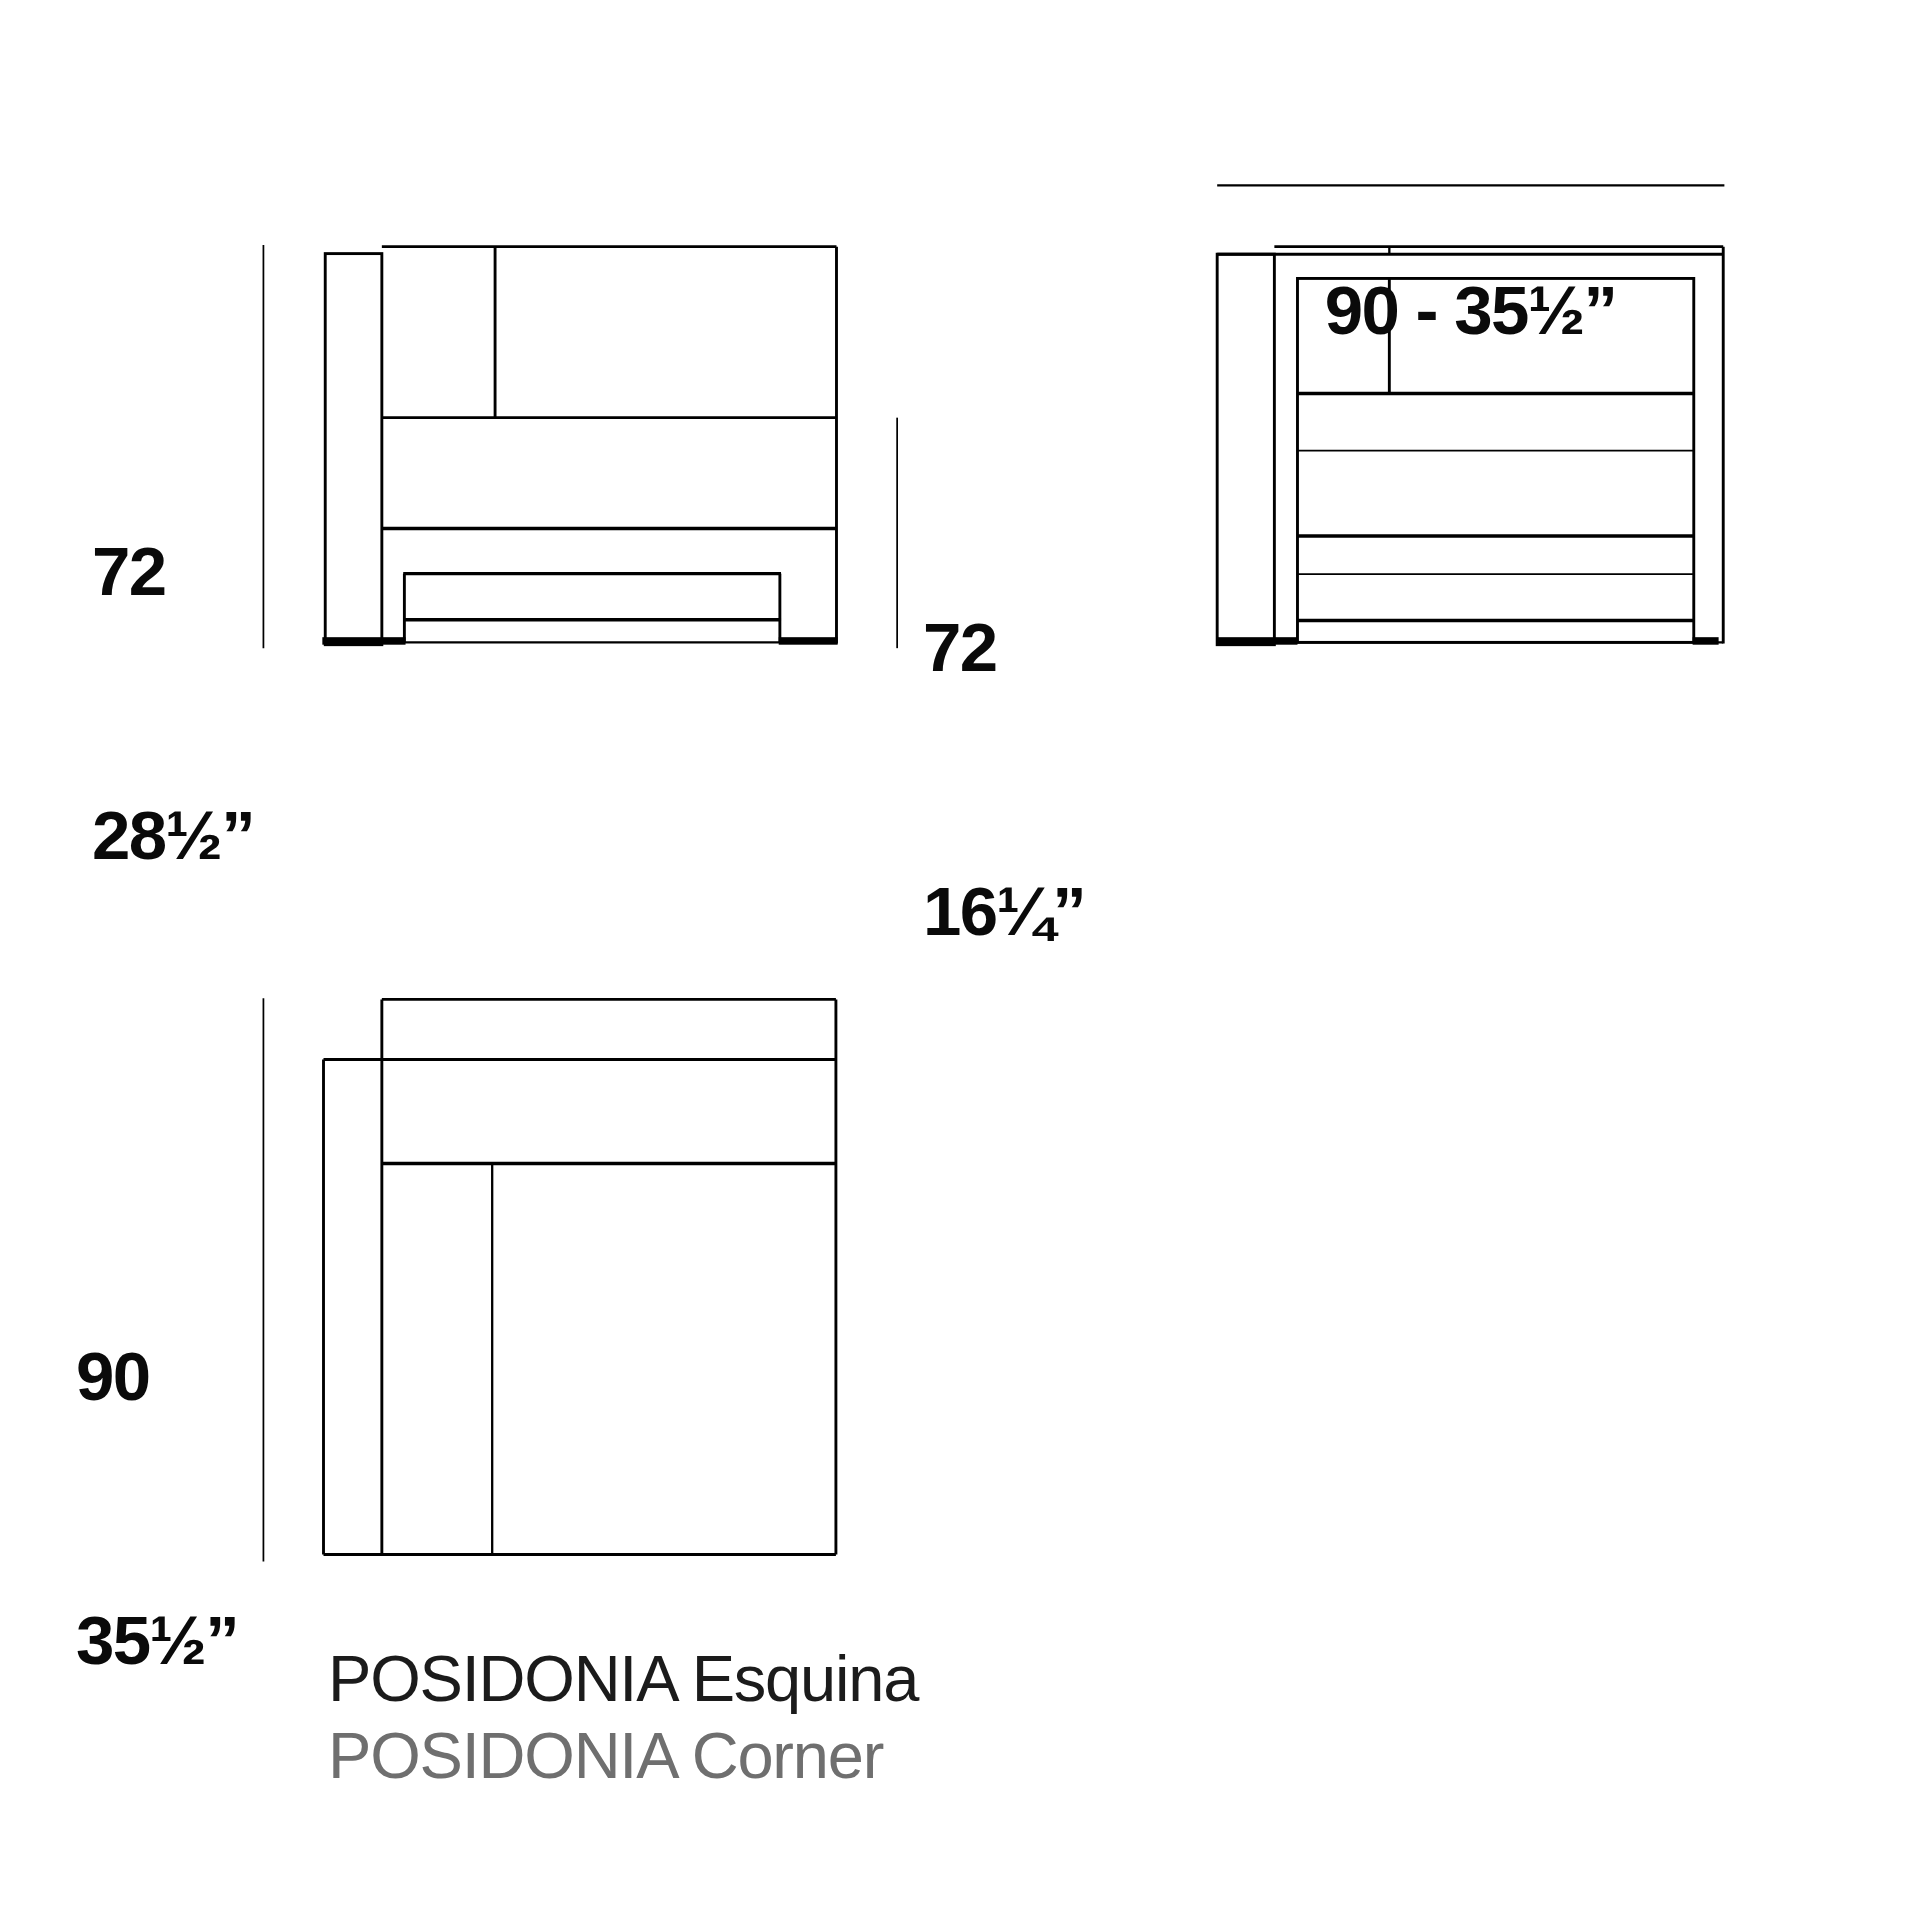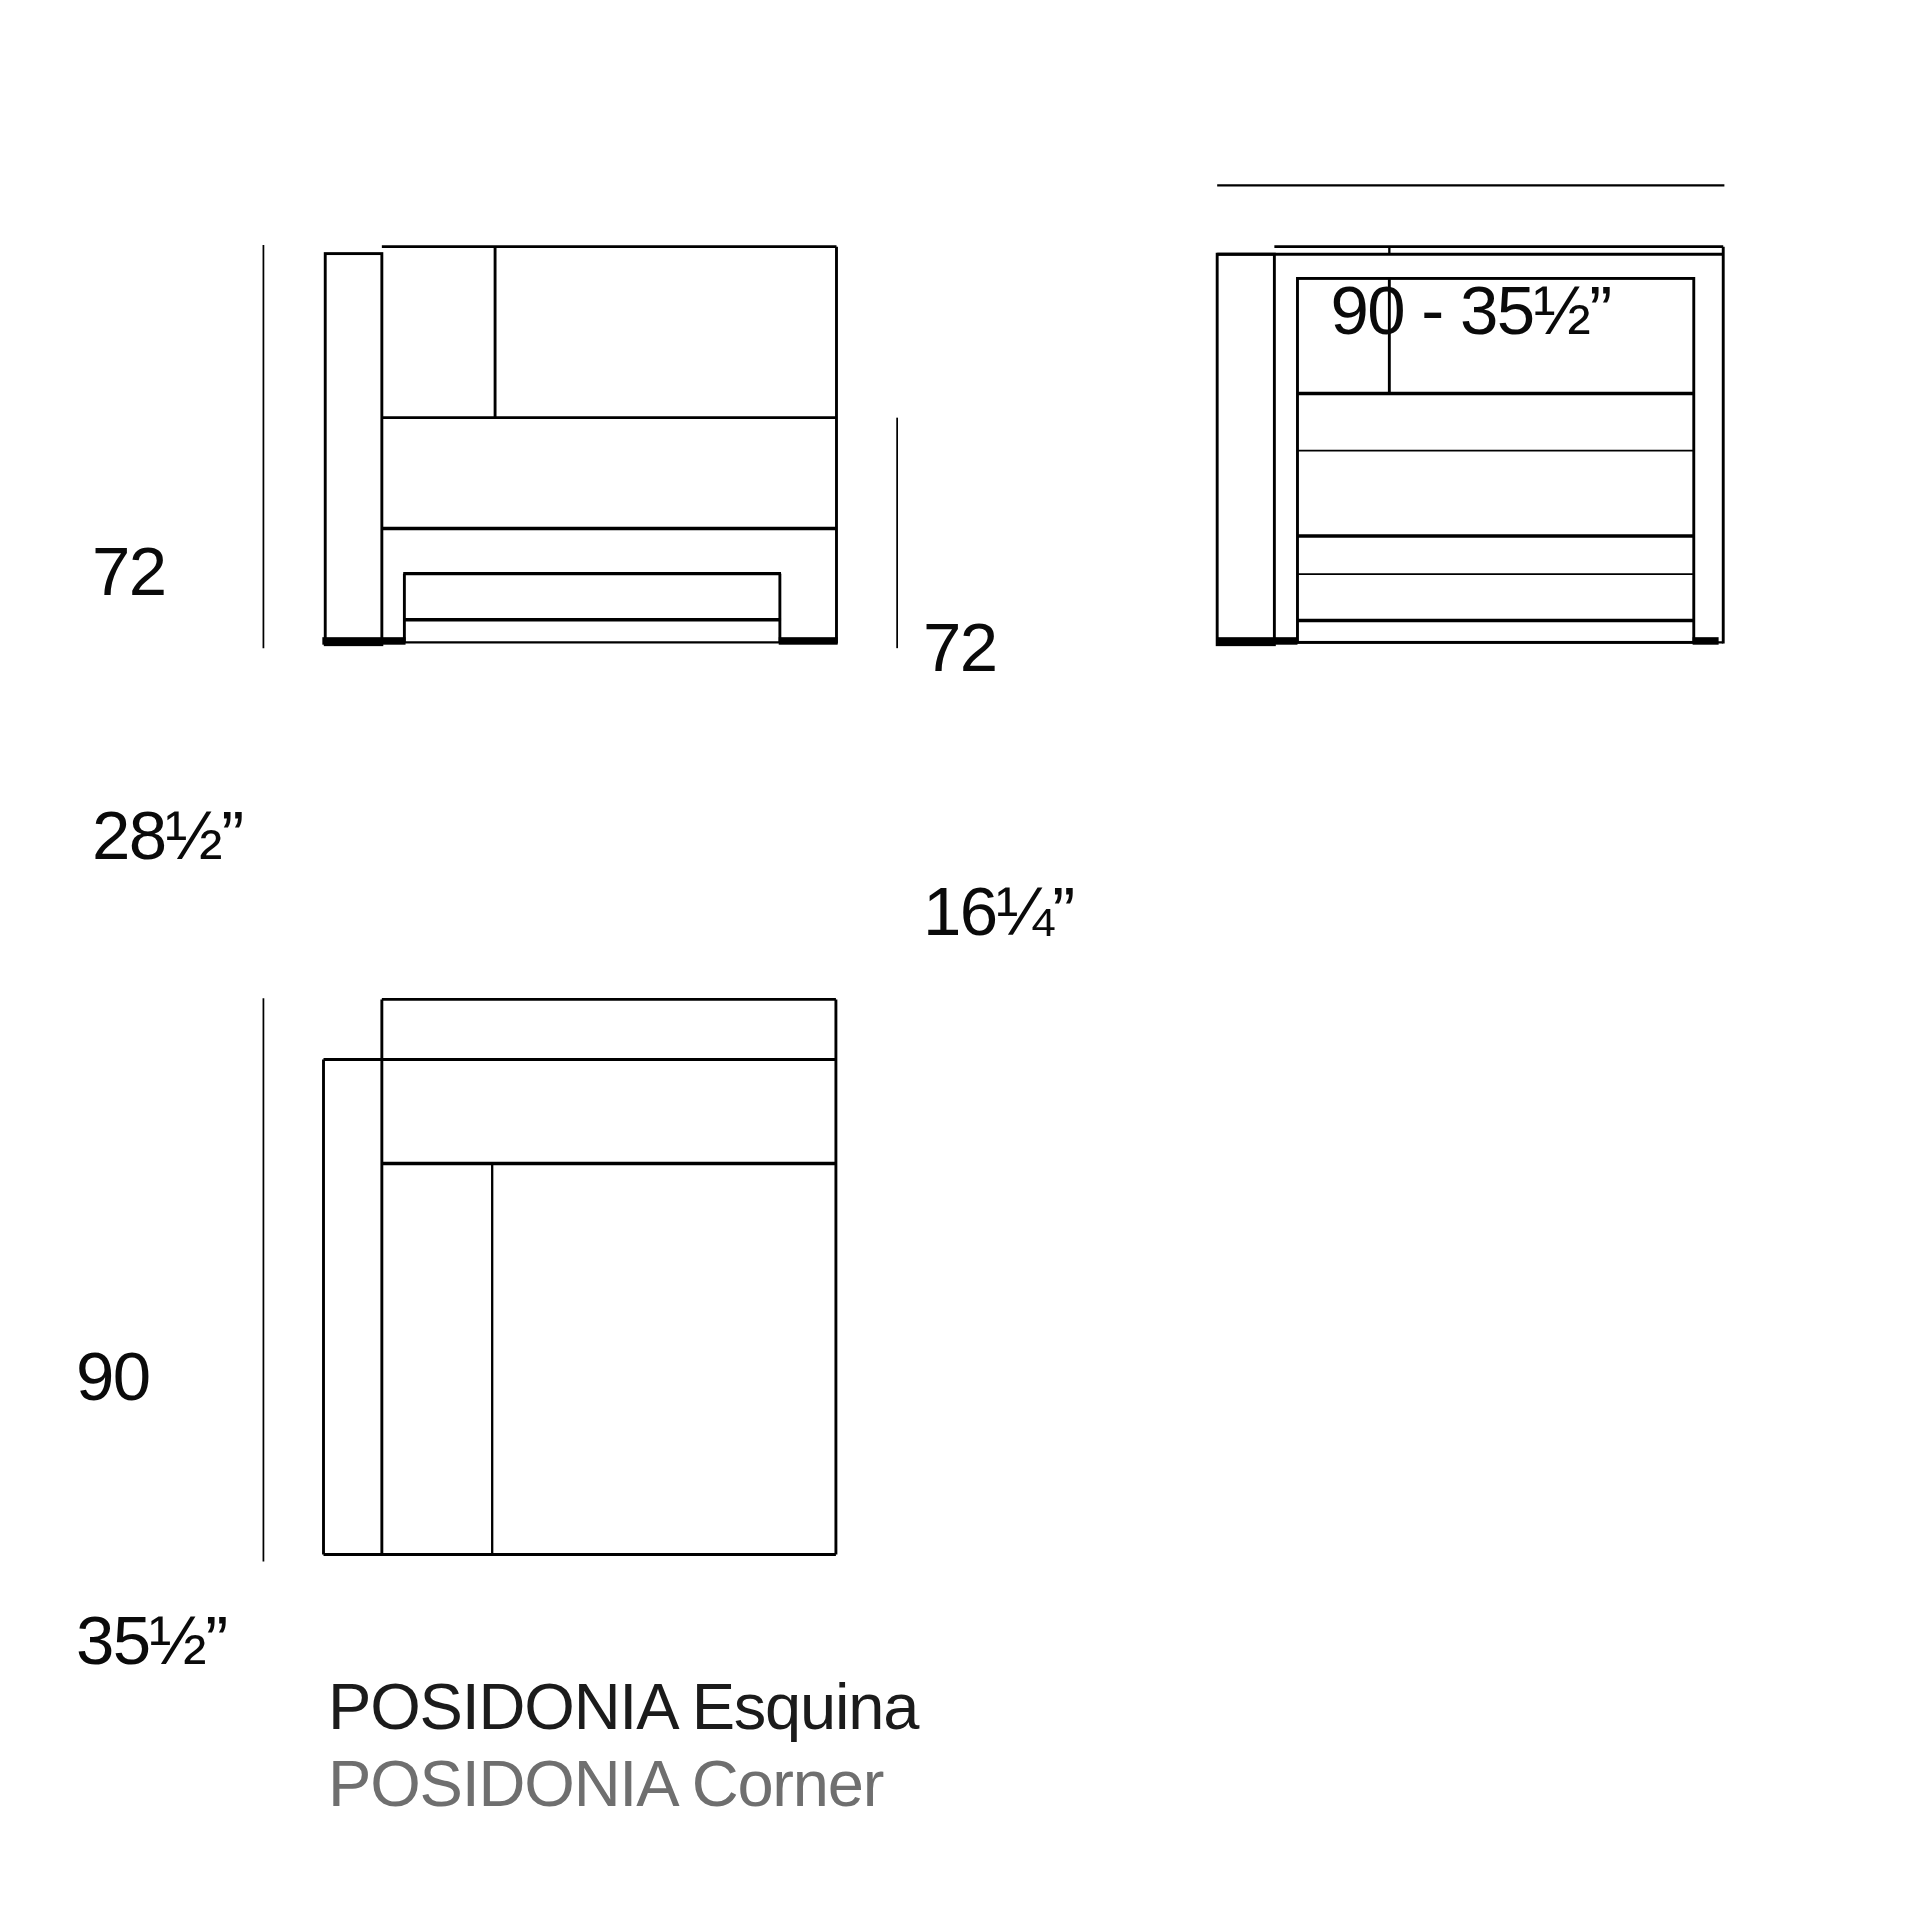--- a/index.html
+++ b/index.html
@@ -17,21 +17,21 @@
   }
   #drawing-svg {
     position: absolute;
     left: 0;
     top: 0;
   }
   .dim-label {
     position: absolute;
     font-size: 69px;
     line-height: 88px;
-    font-weight: 400;
+    font-weight: 700;
     letter-spacing: -1.7px;
     color: #0a0a0a;
     white-space: pre;
   }
   .dim-label .line { display: block; }
   #width-label {
     left: 1217px;
     top: 91px;
     width: 507px;
     text-align: center;
@@ -39,21 +39,20 @@
   #height-label { left: 75px;  top: 352px; margin-left: 17px;  }
   #seat-height-label { left: 923px; top: 428px; }
   #depth-label { left: 76px;  top: 1157px; }
   #caption {
     position: absolute;
     left: 328px;
     top: 1640px;
     font-size: 65px;
     line-height: 77px;
     letter-spacing: -1.2px;
-    margin-top: 28px;
   }
   #caption .caption-primary   { display: block; color: #1b1b1b; }
   #caption .caption-secondary { display: block; color: #6f6f6f; }
   .stroke  { stroke: #000000; fill: none; }
   .fill    { fill: #000000; stroke: none; }
 </style>
 </head>
 <body>
 
 <div id="canvas">

